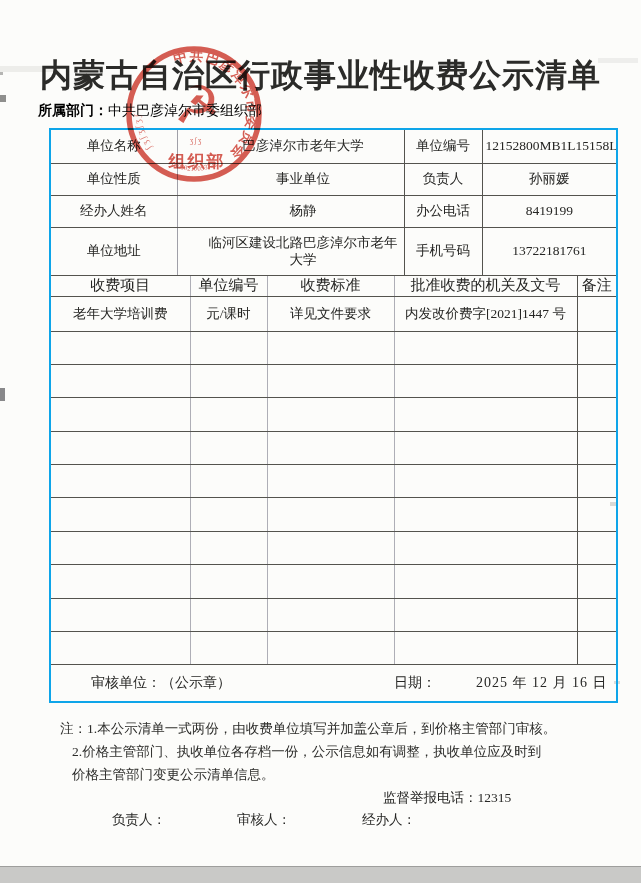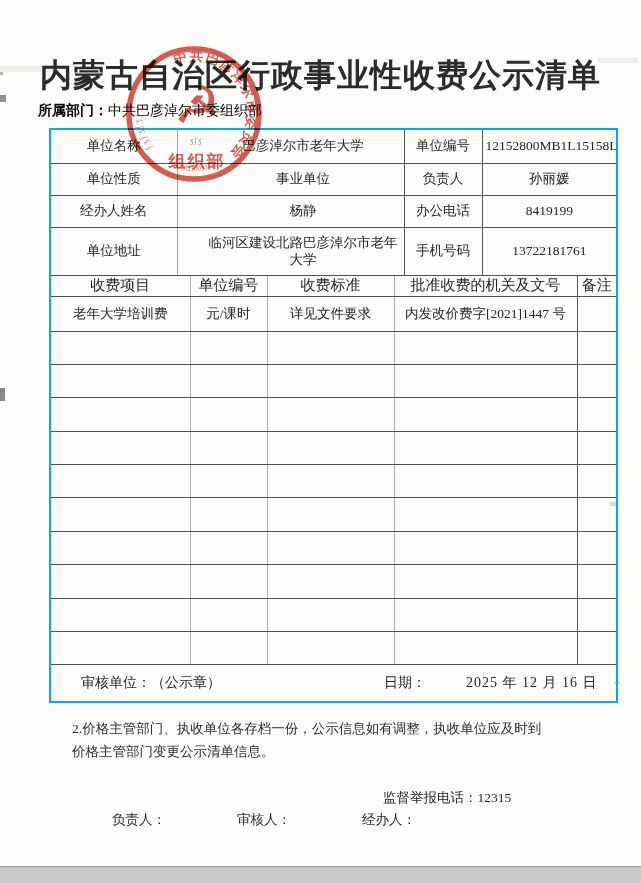--- a/index.html
+++ b/index.html
@@ -36,21 +36,21 @@
   .wrapcell { display:inline-block; max-width:195px; line-height:17px; }
   
   .fee-table th { height:20px; border-bottom:1.5px solid #54534e; font-size:15px; }
   .fee-table td { border-bottom:1.5px solid #54534e; }
   .fee-table .c0, .fee-table .c1, .fee-table .c2 { border-right:1px solid #aeaeb6; }
   .fee-table .c3 { border-right:1.5px solid #54534e; }
   .fee-table tr.data-row td { height:34px; }
   .fee-table tr.empty-row td { height:32.4px; }
   
   .review-row { height:36px; display:flex; align-items:center; font-size:14px; }
-  .review-label { margin-left:30px; }
+  .review-label { margin-left:40px; }
   .review-date-label { margin-left:163px; }
   .review-date-value { margin-left:40px; letter-spacing:1px; }
   
   .notes { position:absolute; left:60px; top:717px; width:510px; font-size:13.5px; line-height:23px; color:#2c2c2a; }
   .note-l2 { margin-left:12px; width:474px; }
   .supervision { position:absolute; left:383px; top:789px; font-size:13.5px; }
   .signatures { position:absolute; left:0; top:811px; width:641px; font-size:13.5px; }
   .signatures .sig1 { position:absolute; left:112px; }
   .signatures .sig2 { position:absolute; left:237px; }
   .signatures .sig3 { position:absolute; left:362px; }
@@ -222,20 +222,21 @@
     </table>
 
     <div class="review-row">
       <span class="review-label">审核单位：（公示章）</span>
       <span class="review-date-label">日期：</span>
       <span class="review-date-value">2025 年 12 月 16 日</span>
     </div>
   </div>
 
   <div class="notes">
+    <div class="note-l1">注：1.本公示清单一式两份，由收费单位填写并加盖公章后，到价格主管部门审核。</div>
     <div class="note-l2">2.价格主管部门、执收单位各存档一份，公示信息如有调整，执收单位应及时到价格主管部门变更公示清单信息。</div>
   </div>
 
   <div class="supervision">监督举报电话：12315</div>
 
   <div class="signatures">
     <span class="sig1">负责人：</span>
     <span class="sig2">审核人：</span>
     <span class="sig3">经办人：</span>
   </div>

